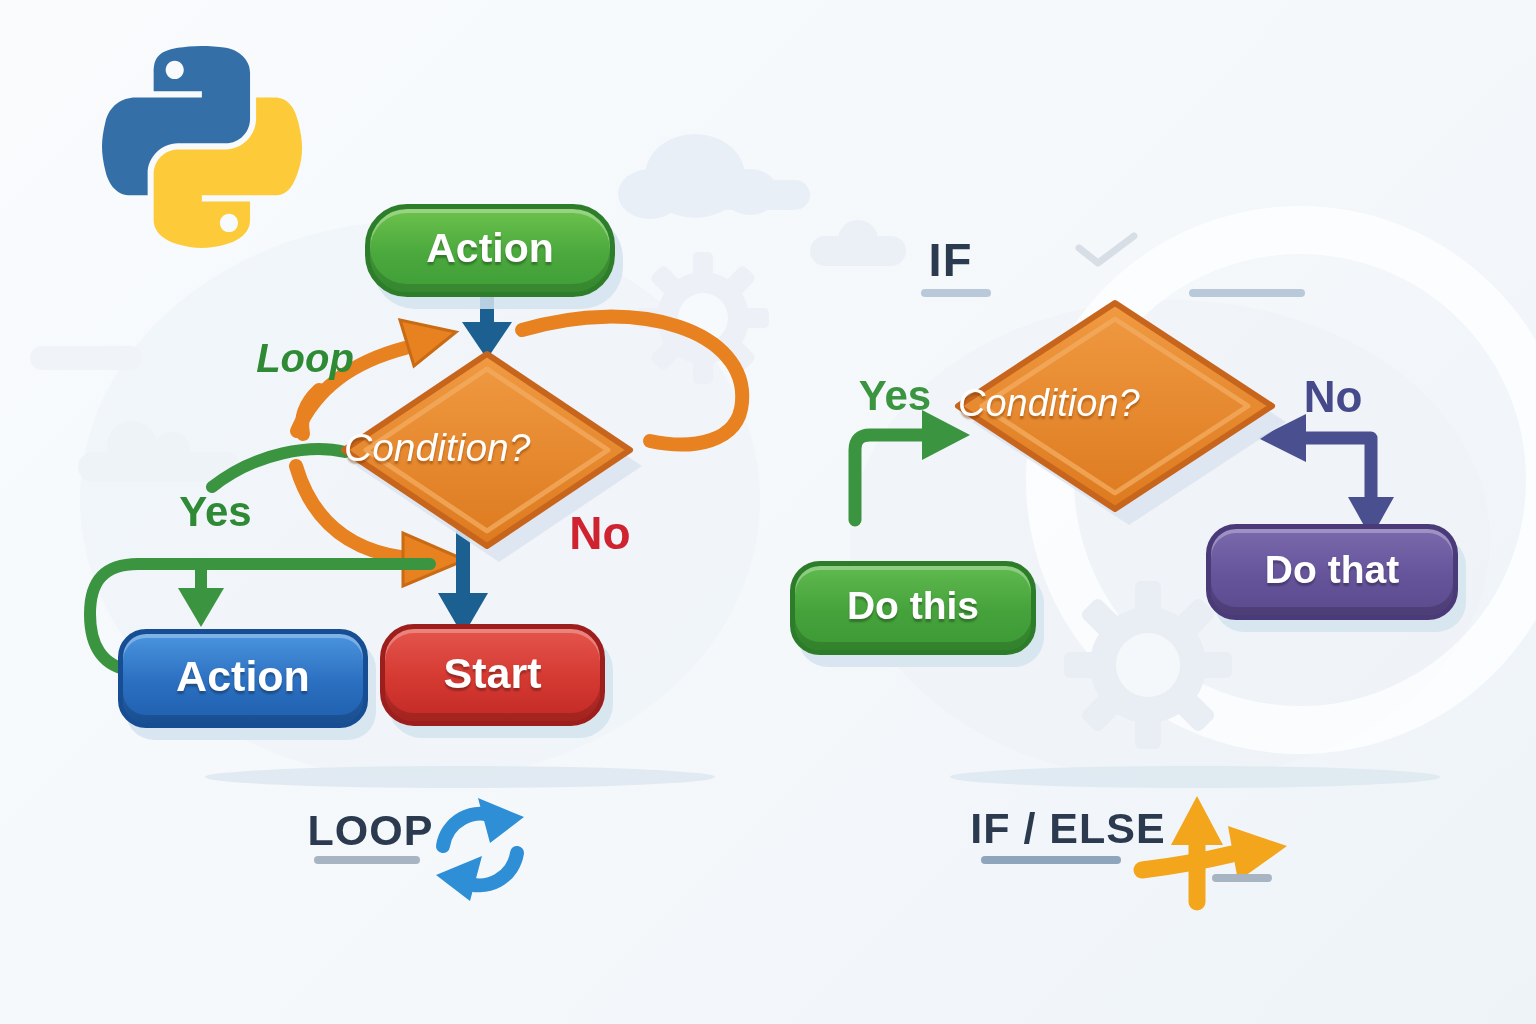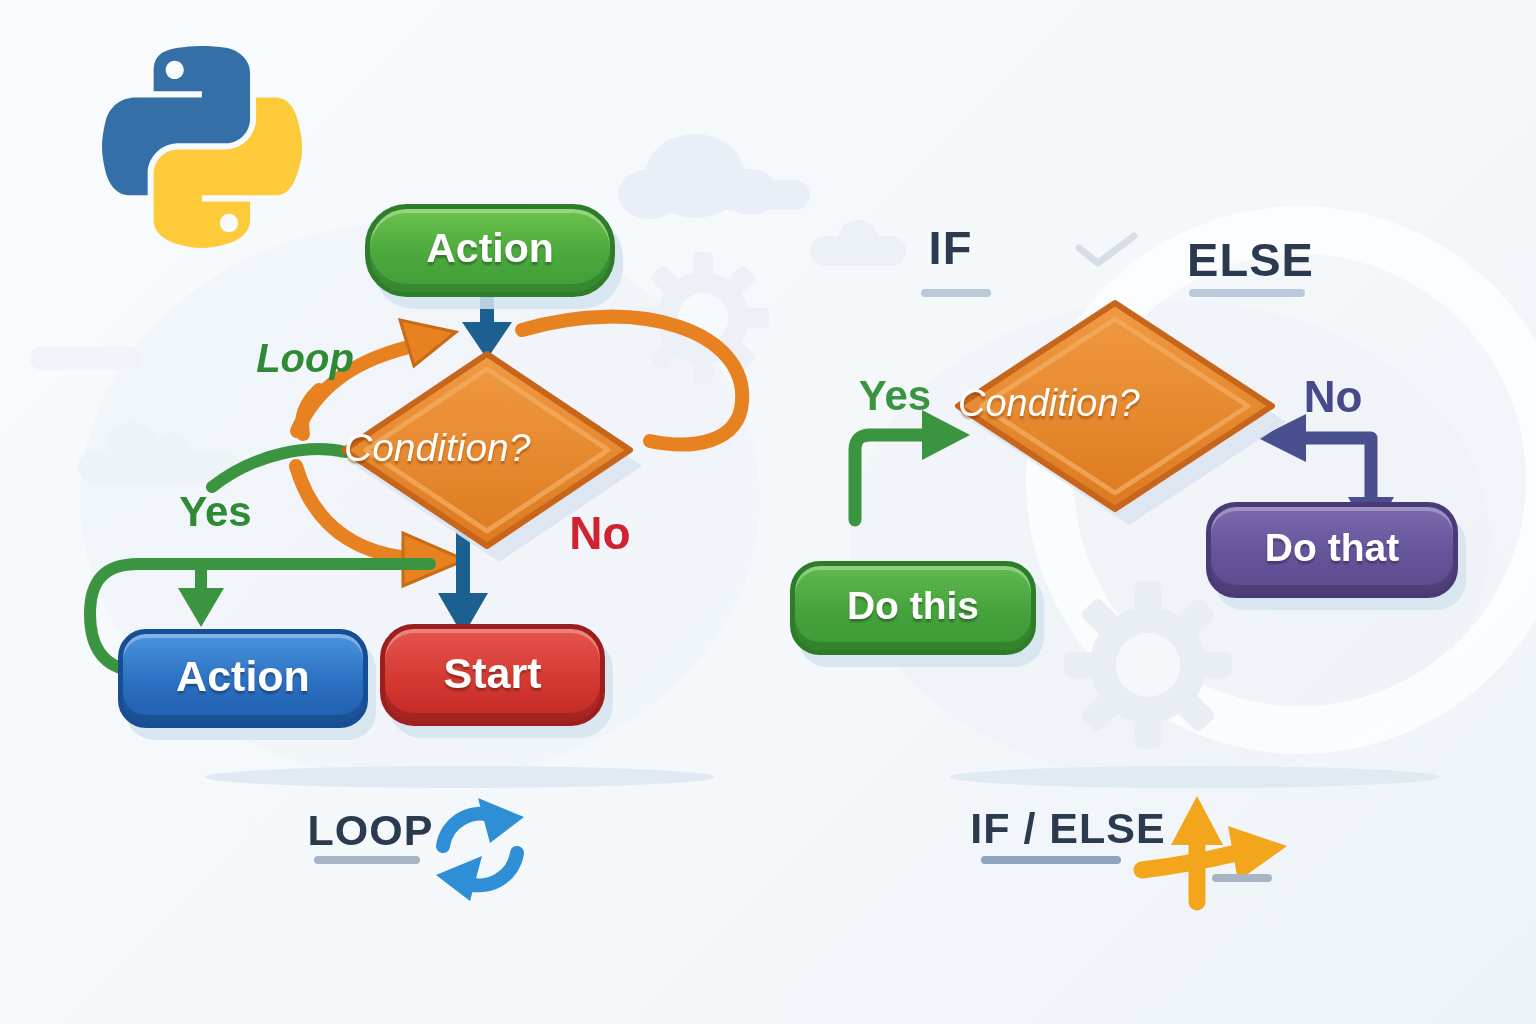--- a/index.html
+++ b/index.html
@@ -23,36 +23,36 @@
     border:5px solid #174e93;font-size:43px;
     box-shadow:inset 0 4px 0 rgba(255,255,255,.30), inset 0 -8px 0 rgba(0,0,0,.16), 8px 12px 0 rgba(212,227,238,.85);align-items:center;}
   .exit-box{left:380px;top:624px;width:215px;height:92px;border-radius:34px;
     background:linear-gradient(180deg,#e4554c 0%,#d43931 55%,#c32a26 100%);
     border:5px solid #9c1f1e;font-size:43px;
     box-shadow:inset 0 4px 0 rgba(255,255,255,.28), inset 0 -8px 0 rgba(0,0,0,.16), 8px 12px 0 rgba(212,227,238,.85);}
   .dothis-box{left:790px;top:561px;width:236px;height:84px;border-radius:30px;
     background:linear-gradient(180deg,#5fba4e 0%,#45a23b 55%,#3c9a36 100%);
     border:5px solid #2d7c2a;font-size:39px;
     box-shadow:inset 0 4px 0 rgba(255,255,255,.30), inset 0 -8px 0 rgba(0,0,0,.15), 8px 12px 0 rgba(212,227,238,.85);}
-  .dothat-box{left:1206px;top:502px;width:242px;height:86px;border-radius:30px;
+  .dothat-box{left:1206px;top:524px;width:242px;height:86px;border-radius:30px;
     background:linear-gradient(180deg,#7b69ad 0%,#66549b 55%,#5b4a8d 100%);
     border:5px solid #4a3b78;font-size:39px;
     box-shadow:inset 0 4px 0 rgba(255,255,255,.28), inset 0 -8px 0 rgba(0,0,0,.16), 8px 12px 0 rgba(212,227,238,.85);}
   .cond-label{position:absolute;color:#fff;font-weight:normal;font-style:italic;
     text-align:left;text-shadow:0 3px 2px rgba(120,55,0,.45);}
   .cond-left{left:344px;top:426px;width:286px;font-size:39px;}
   .cond-right{left:958px;top:382px;width:314px;font-size:38px;}
   .tag{position:absolute;font-weight:bold;}
   .tag-loop{left:250px;top:336px;width:110px;font-size:40px;font-style:italic;color:#2e8a34;text-align:center;}
   .tag-yes-l{left:168px;top:488px;width:95px;font-size:42px;color:#2e8a34;text-align:center;}
   .tag-no-l{left:545px;top:506px;width:110px;font-size:46px;color:#cf2430;text-align:center;}
   .tag-yes-r{left:845px;top:372px;width:100px;font-size:42px;color:#3a9440;text-align:center;}
   .tag-no-r{left:1283px;top:372px;width:100px;font-size:44px;color:#464a8b;text-align:center;}
   .head{position:absolute;color:#2b3a4e;font-weight:bold;text-align:center;letter-spacing:1px;}
-  .head-if{left:898px;top:220px;width:105px;font-size:47px;}
+  .head-if{left:898px;top:232px;width:105px;font-size:47px;}
   .head-else{left:1178px;top:232px;width:145px;font-size:47px;}
   .head-loop{left:298px;top:806px;width:145px;font-size:43px;}
   .head-ifelse{left:958px;top:804px;width:220px;font-size:43px;}
   .uline{position:absolute;border-radius:4px;}
   .ul-if{left:921px;top:289px;width:70px;height:8px;background:#b9c9da;}
   .ul-else{left:1189px;top:289px;width:116px;height:8px;background:#b9c9da;}
   .ul-loop{left:314px;top:856px;width:106px;height:8px;background:#a7b4c2;}
   .ul-ifelse{left:981px;top:856px;width:140px;height:8px;background:#8fa5bb;}
 </style>
 </head>
@@ -211,21 +211,20 @@
 
   <div class="cond-label cond-left">Condition?</div>
   <div class="cond-label cond-right">Condition?</div>
 
   <div class="tag tag-loop">Loop</div>
   <div class="tag tag-yes-l">Yes</div>
   <div class="tag tag-no-l">No</div>
 
   <div class="head head-if">IF</div>
   <div class="uline ul-if"></div>
-  <div class="head head-else">ELSE</div>
   <div class="uline ul-else"></div>
   <div class="tag tag-yes-r">Yes</div>
   <div class="tag tag-no-r">No</div>
 
   <div class="head head-loop">LOOP</div>
   <div class="uline ul-loop"></div>
   <div class="head head-ifelse">IF / ELSE</div>
   <div class="uline ul-ifelse"></div>
 
 </div>

